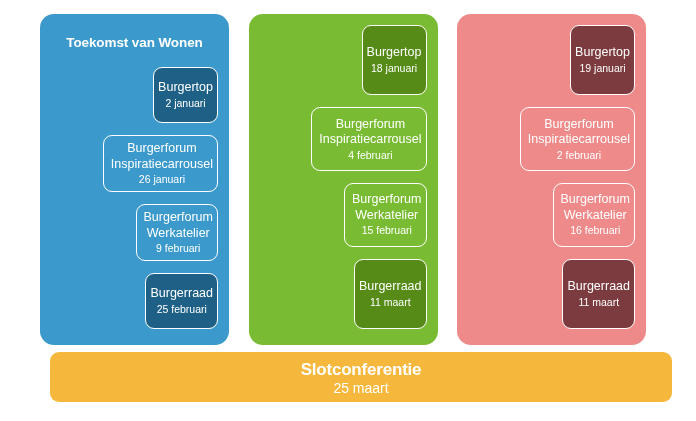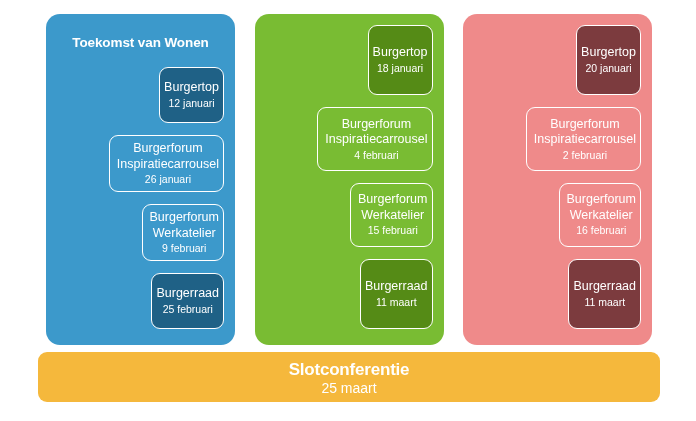--- a/index.html
+++ b/index.html
@@ -15,21 +15,21 @@
   }
   #canvas {
     position: relative;
     width: 696px;
     height: 421px;
     background: #ffffff;
     box-sizing: border-box;
   }
   .columns {
     position: absolute;
-    left: 46px;
+    left: 40px;
     top: 14px;
     width: 606px;
     height: 331px;
     display: flex;
     justify-content: space-between;
   }
   .column {
     width: 189px;
     border-radius: 14px;
     display: flex;
@@ -95,21 +95,21 @@
   .col-green .card.solid { background: #558b16; }
   .col-green .card.hollow { background: transparent; }
 
   
   .col-pink { background: #ef8a8a; }
   .col-pink .card.solid { background: #7c3b3e; }
   .col-pink .card.hollow { background: transparent; }
 
   .footer {
     position: absolute;
-    left: 38px;
+    left: 50px;
     top: 352px;
     width: 622px;
     height: 50px;
     background: #f5b83c;
     border-radius: 9px;
     display: flex;
     flex-direction: column;
     align-items: center;
     justify-content: center;
     color: #ffffff;
@@ -131,21 +131,21 @@
 <div id="canvas">
 
   <div class="columns">
 
     <div class="column col-blue">
       <div class="col-title">Toekomst van Wonen</div>
       <div class="cards">
 
         <div class="card solid tall">
           <div class="card-line">Burgertop</div>
-          <div class="card-date">12 januari</div>
+          <div class="card-date">2 januari</div>
         </div>
 
         <div class="card hollow std">
           <div class="card-line">Burgerforum</div>
           <div class="card-line">Inspiratiecarrousel</div>
           <div class="card-date">26 januari</div>
         </div>
 
         <div class="card hollow std">
           <div class="card-line">Burgerforum</div>
@@ -187,21 +187,21 @@
         </div>
 
       </div>
     </div>
 
     <div class="column col-pink">
       <div class="cards">
 
         <div class="card solid tall">
           <div class="card-line">Burgertop</div>
-          <div class="card-date">20 januari</div>
+          <div class="card-date">19 januari</div>
         </div>
 
         <div class="card hollow std">
           <div class="card-line">Burgerforum</div>
           <div class="card-line">Inspiratiecarrousel</div>
           <div class="card-date">2 februari</div>
         </div>
 
         <div class="card hollow std">
           <div class="card-line">Burgerforum</div>

